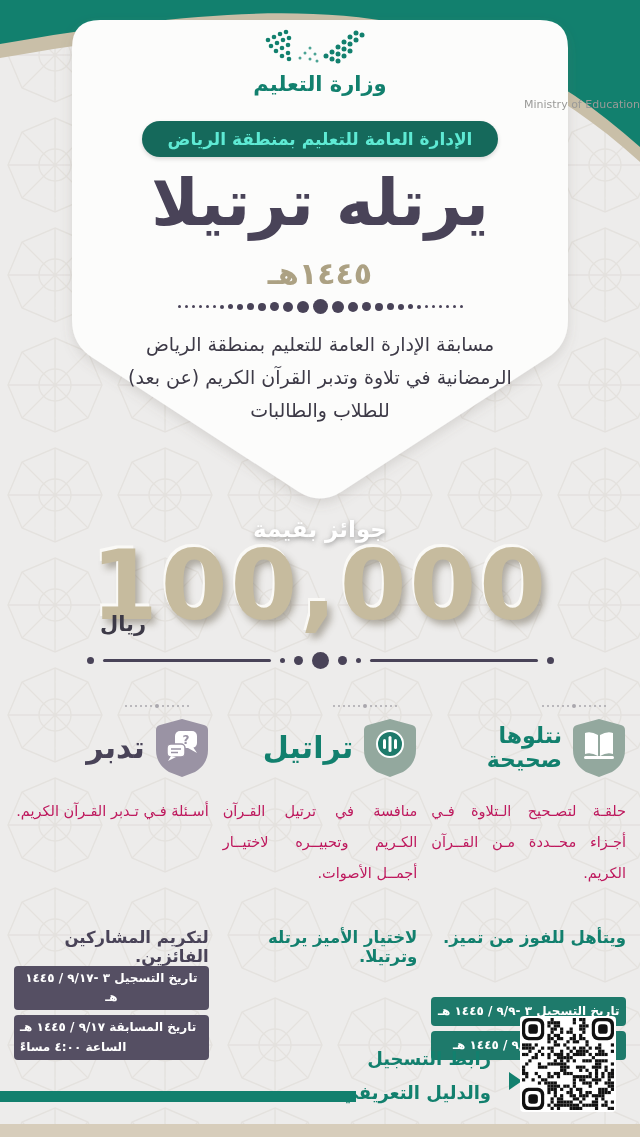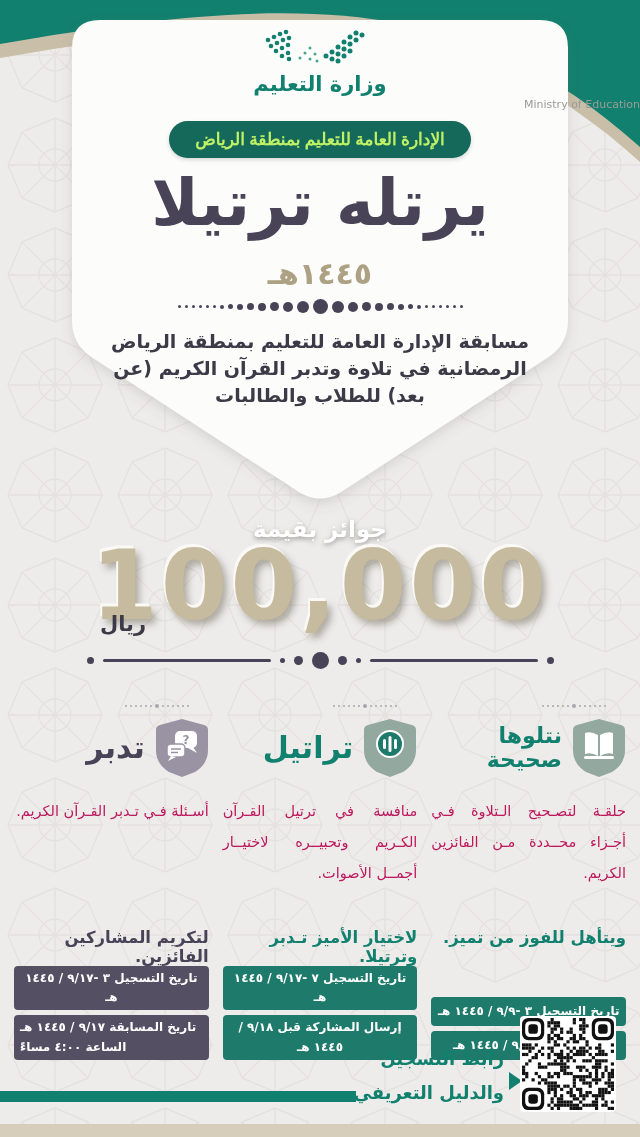--- a/index.html
+++ b/index.html
@@ -13,32 +13,31 @@
   .header-art{position:absolute;top:0;left:0;z-index:1;}
   .layer{position:absolute;left:0;right:0;z-index:2;}
 
   
   .logo-block{top:28px;text-align:center;}
   .logo-dots{display:block;margin:0 auto 2px auto;}
   .logo-ar{font-size:21px;font-weight:bold;color:var(--teal);letter-spacing:0;}
   .logo-en{font-size:11px;color:#9a9a98;margin-top:2px;text-align:right;}
   .dept-pill-wrap{top:121px;text-align:center;}
   .dept-pill{
-    display:inline-block;background:var(--teal_dark);color:#bef264;
+    display:inline-block;background:var(--teal_dark);color:#5eead4;
     font-size:17px;font-weight:bold;padding:8px 26px;border-radius:24px;
     box-shadow:0 2px 4px rgba(0,0,0,.15);
-    font-family:Liberation Serif, serif;
   }
   .main-title{top:168px;text-align:center;font-size:64px;font-weight:bold;color:var(--purple);line-height:1.1;}
   .year{top:256px;text-align:center;font-size:30px;font-weight:bold;color:var(--tan_dark);}
   .dots-row{top:299px;display:flex;justify-content:center;align-items:center;gap:4px;}
   .dots-row i{display:block;border-radius:50%;background:var(--purple);}
   .shield-desc{
     top:328px;left:110px;right:110px;direction:rtl;text-align:center;
-    font-size:19px;line-height:27px;color:#3d3a47;font-weight:700;
+    font-size:19px;line-height:33px;color:#3d3a47;font-weight:400;
   }
 
   
   .prize-label{top:516px;text-align:center;font-size:23px;font-weight:bold;color:#fff;
     text-shadow:0 2px 5px rgba(90,90,90,.55);}
   .prize-amount{
     top:536px;text-align:center;direction:ltr;
     font-size:96px;font-weight:bold;line-height:1.05;letter-spacing:3px;color:var(--tan);
     text-shadow:-2px -3px 0 #faf9f6, 4px 5px 7px rgba(100,92,72,.45);
   }
@@ -68,21 +67,21 @@
   .pills{margin-top:auto;display:flex;flex-direction:column;gap:5px;}
   .pill{border-radius:4px;min-height:29px;display:flex;flex-direction:column;justify-content:center;
     align-items:center;color:#fff;font-size:12px;font-weight:bold;line-height:1.6;
     padding:3px 6px;text-align:center;box-sizing:border-box;}
   .theme-teal .pill{background:var(--teal_pill);}
   .theme-purple .pill{background:var(--purple_pill);align-items:flex-end;}
 
   
   .qr-box{position:absolute;top:1016px;right:24px;width:96px;height:96px;z-index:2;
     background:#fff;border-radius:4px;padding:2px;box-sizing:border-box;}
-  .footer-label{position:absolute;top:1042px;right:136px;z-index:2;text-align:right;direction:rtl;
+  .footer-label{position:absolute;top:1042px;right:149px;z-index:2;text-align:right;direction:rtl;
     font-size:18px;font-weight:bold;color:var(--teal);line-height:34px;}
   .footer-arrow{position:absolute;top:1072px;right:118px;z-index:2;width:0;height:0;
     border-top:9px solid transparent;border-bottom:9px solid transparent;
     border-left:13px solid var(--teal);}
   .footer-bar{position:absolute;top:1091px;left:0;width:356px;height:11px;background:var(--teal);z-index:2;}
   .footer-strip{position:absolute;top:1124px;left:0;right:0;height:13px;background:var(--sand_strip);z-index:2;}
 </style>
 </head>
 <body>
 
@@ -237,21 +236,21 @@
         <svg class="badge" width="54" height="60" viewBox="0 0 54 60">
           <path d="M27,1 L49,7 Q53,8 53,12 L53,32 Q53,46 40,54 L27,59 L14,54 Q1,46 1,32 L1,12 Q1,8 5,7 Z" fill="var(--badge_sage,#93a89e)"></path>
           <g fill="#fff">
             <path d="M26,17 Q19,13 13,15 L13,36 Q19,34 26,38 Z"></path>
             <path d="M28,17 Q35,13 41,15 L41,36 Q35,34 28,38 Z"></path>
             <rect x="12" y="38" width="30" height="3" rx="1.5"></rect>
           </g>
         </svg>
         <div class="track-title title-sm">نتلوها صحيحة</div>
       </div>
-      <div class="track-desc">حلقـة لتصـحيح الـتلاوة فـي أجـزاء محــددة مـن الفائزين الكريم.</div>
+      <div class="track-desc">حلقـة لتصـحيح الـتلاوة فـي أجـزاء محــددة مـن القــرآن الكريم.</div>
       <div class="track-tagline">ويتأهل للفوز من تميز.</div>
       <div class="pills">
         <div class="pill">
           <span>تاريخ التسجيل ٣ -٩/٩ / ١٤٤٥ هـ</span>
         </div>
         <div class="pill">
           <span>تاريخ البداية ٩/٧ / ١٤٤٥ هـ</span>
         </div>
       </div>
     </div>
@@ -279,29 +278,21 @@
           <circle cx="27" cy="26" r="13" fill="none" stroke="#fff" stroke-width="2"></circle>
           <g fill="#fff">
             <rect x="20" y="21" width="3" height="10" rx="1.5"></rect>
             <rect x="25.5" y="18" width="3" height="16" rx="1.5"></rect>
             <rect x="31" y="21" width="3" height="10" rx="1.5"></rect>
           </g>
         </svg>
         <div class="track-title title-lg">تراتيل</div>
       </div>
       <div class="track-desc">منافسة في ترتيل القـرآن الكـريم وتحبيــره لاختيــار أجمــل الأصوات.</div>
-      <div class="track-tagline">لاختيار الأميز تـدبر وترتيلا.</div>
-      <div class="pills">
-        <div class="pill">
-          <span>تاريخ التسجيل ٧ -٩/١٧ / ١٤٤٥ هـ</span>
-        </div>
-        <div class="pill">
-          <span>إرسال المشاركة قبل ٩/١٨ / ١٤٤٥ هـ</span>
-        </div>
-      </div>
+      <div class="track-tagline">لاختيار الأميز يرتله وترتيلا.</div>
     </div>
 
     <div class="track theme-purple">
       <div class="track-deco">
           <i style="width: 2px; height: 2px;"></i>
           <i style="width: 2px; height: 2px;"></i>
           <i style="width: 2px; height: 2px;"></i>
           <i style="width: 2px; height: 2px;"></i>
           <i style="width: 2px; height: 2px;"></i>
           <i style="width: 2px; height: 2px;"></i>

